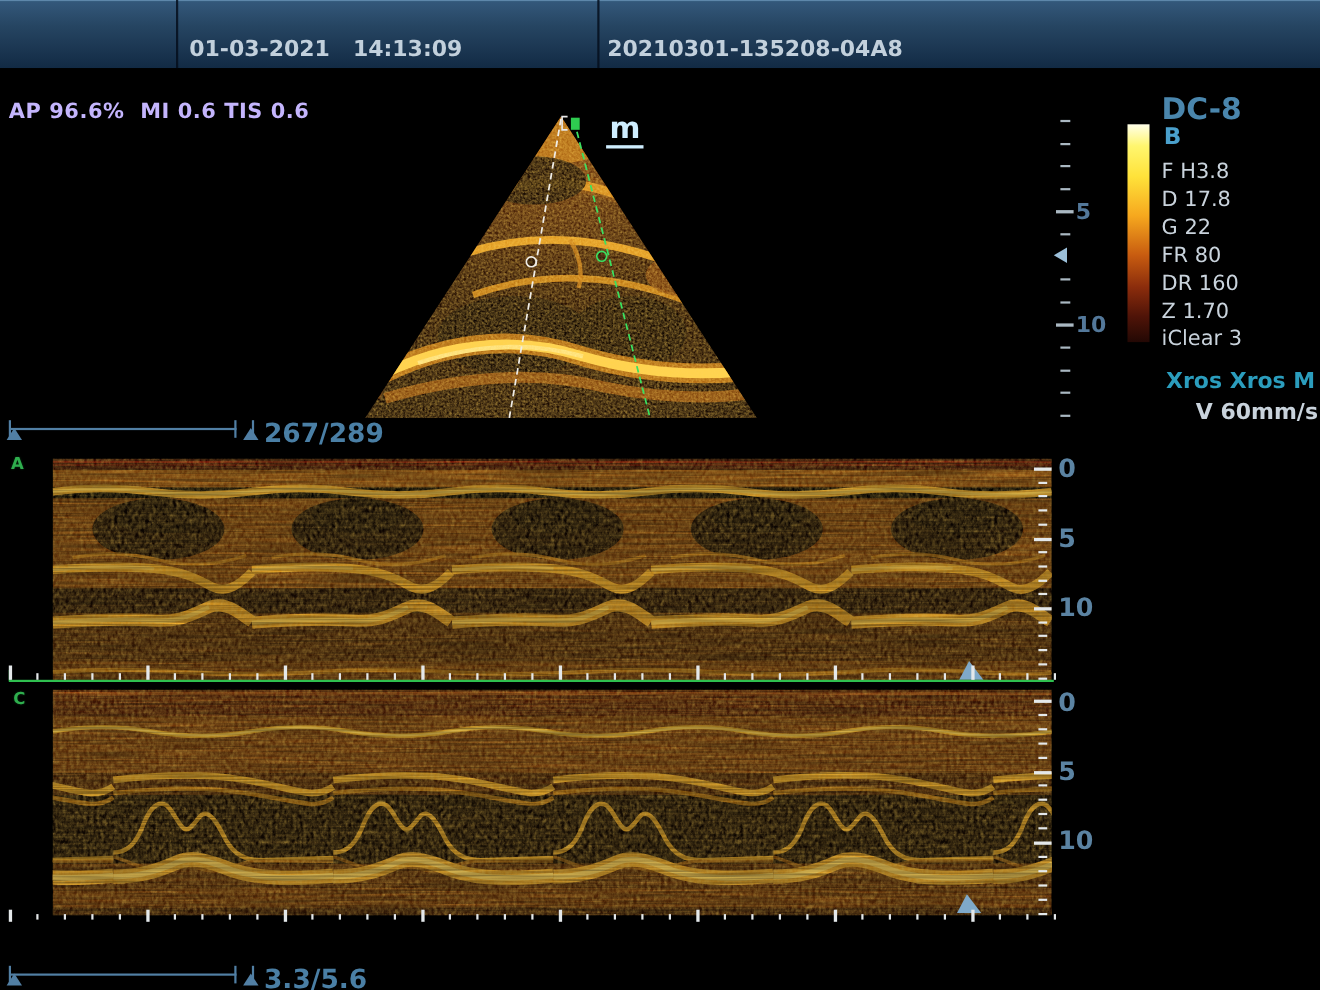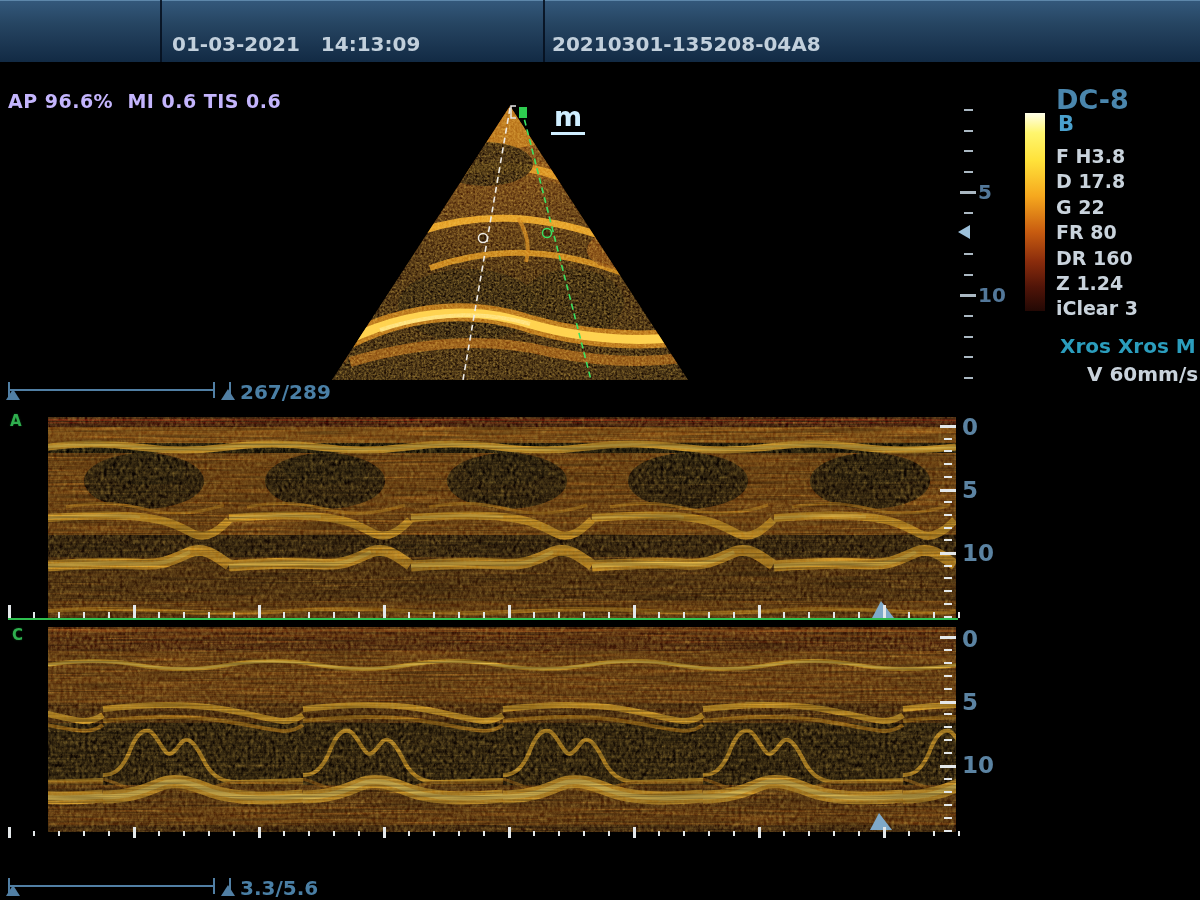--- a/index.html
+++ b/index.html
@@ -30,35 +30,35 @@
   .ruler-label{font-size:20px;color:#53789a;}
   .green-label{font-size:15px;color:#2fae4e;text-shadow:0 0 2px #0a4018;}
 
   
   .model{left:1056px;top:84px;font-size:27px;color:#4a86ad;}
   .mode-b{left:1058px;top:112px;font-size:21px;color:#4aa0cc;}
   .colorbar{position:absolute;left:1025px;top:113px;width:20px;height:198px;
      background:linear-gradient(180deg,#ffffe9 0%,#fff66e 10%,#ffe23a 24%,#f6a81e 42%,
                 #c85c10 60%,#8a2c0c 75%,#501408 88%,#230804 100%);}
   .rp-params{position:absolute;left:1056px;top:144px;}
-  .rp-row{font-weight:bold;font-size:19px;line-height:25.4px;color:#c9d3dc;white-space:pre;}
+  .rp-row{font-weight:normal;font-size:19px;line-height:25.4px;color:#c9d3dc;white-space:pre;}
   .fxros{left:1060px;top:334px;font-size:20px;color:#2b9dbd;}
   .sweep{left:1087px;top:362px;font-size:20px;color:#c9d3dc;}
 
   
   .rtick{position:absolute;background:#aab8c2;}
   .wtick{position:absolute;background:#e4e8ea;}
   #decor{position:absolute;left:0;top:0;width:1200px;height:900px;pointer-events:none;}
 
   
   .scrub-line{position:absolute;height:2px;background:#517fa4;}
   .scrub-tick{position:absolute;width:2px;background:#517fa4;}
   .tri-up{position:absolute;width:0;height:0;border-left:7px solid transparent;
           border-right:7px solid transparent;border-bottom:11px solid #517fa4;}
-  .counter{font-size:20px;color:#4a7fa5;}
+  .counter{font-size:24px;color:#4a7fa5;}
 
   
   .beat-tri{position:absolute;width:0;height:0;border-left:9px solid transparent;
             border-right:13px solid transparent;border-bottom:17px solid #7fa9c9;}
   
   .focus-arrow{position:absolute;width:0;height:0;border-top:7px solid transparent;
                border-bottom:7px solid transparent;border-right:12px solid #9cc0da;}
 
   .green-axis{position:absolute;background:#2fbf4f;}
   svg{position:absolute;display:block;}
@@ -135,21 +135,21 @@
 
   <div class="t model">DC-8</div>
   <div class="colorbar"></div>
   <div class="t mode-b">B</div>
   <div class="rp-params">
     <div class="rp-row">F H3.8</div>
     <div class="rp-row">D 17.8</div>
     <div class="rp-row">G 22</div>
     <div class="rp-row">FR 80</div>
     <div class="rp-row">DR 160</div>
-    <div class="rp-row">Z 1.24</div>
+    <div class="rp-row">Z 1.70</div>
     <div class="rp-row">iClear 3</div>
   </div>
   <div class="t fxros">Xros Xros M</div>
   <div class="t sweep">V 60mm/s</div>
 
   <div class="abs" style="left:8px;top:380px;width:320px;height:22px">
     <div class="scrub-tick" style="left:0;top:2px;height:16px"></div>
     <div class="tri-up" style="left:-2px;top:9px"></div>
     <div class="scrub-line" style="left:2px;top:9px;width:205px"></div>
     <div class="scrub-tick" style="left:205px;top:2px;height:16px"></div>

